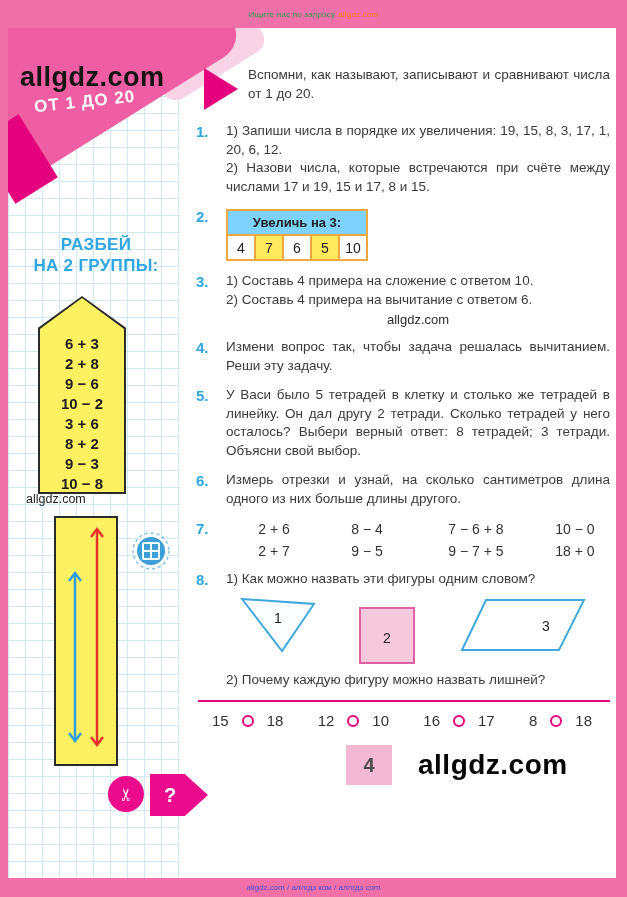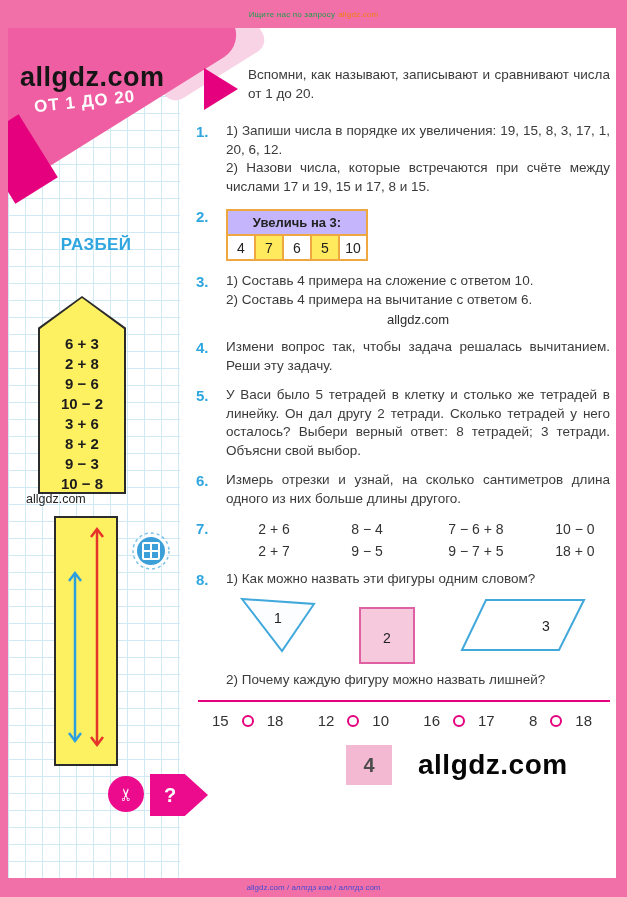--- a/index.html
+++ b/index.html
@@ -48,21 +48,21 @@
   .intro { display:flex; margin:4px 0 12px; }
   .flag { width:34px; height:42px; background:#e5007d; clip-path:polygon(0 0,100% 50%,0 100%); margin:2px 10px 0 18px; flex:none; }
   .intro p, .ex p { font-size:13.5px; line-height:18.5px; text-align:justify; }
 
   .ex { display:flex; margin-bottom:11px; padding-left:10px; }
   .ex .num { flex:none; width:30px; font-size:15px; font-weight:700; color:#2fa6df; padding-top:1px; }
   .ex .body { flex:1; min-width:0; }
 
   .tables { display:flex; gap:44px; padding-top:2px; }
   table.t { border-collapse:collapse; }
-  .t th { border:2px solid #efa83f; font-size:13px; font-weight:700; color:#222; padding:4px 4px; background:#c4b5fd; }
+  .t th { border:2px solid #efa83f; font-size:13px; font-weight:700; color:#222; padding:4px 4px; background:#7dd3fc; }
   .t td { border:2px solid #efa83f; width:28px; height:25px; text-align:center; font-size:14px; color:#222; background:#fff; }
   .t td.hl { background:#ffe95c; }
 
   .wm-inline { text-align:center; font-size:13px; color:#2c2c2c; margin-top:3px; }
 
   .ex7grid { display:grid; grid-template-columns:96px 90px 128px auto; row-gap:6px; font-size:14px; color:#333; padding-top:2px;text-align:center; }
 
   .shapes-row { display:flex; align-items:flex-start; padding:6px 0 2px 12px; }
   .shape-tri { margin-right:38px; }
   .shape-sq { margin:10px 40px 0 0; }
@@ -94,20 +94,21 @@
 
     <div class="sidebar">
       <div class="shape corner-light"></div>
       <div class="shape pink-main"></div>
       <div class="shape magenta-accent"></div>
       <div class="wm-top">allgdz.com</div>
       <div class="badge">ОТ 1 ДО 20</div>
 
       <div class="side-heading">
         <div>РАЗБЕЙ</div>
+        <div>НА 2 ГРУППЫ:</div>
       </div>
 
       <div class="pent-outer">
         <div class="pent-inner">
           <div class="expr">6 + 3</div>
           <div class="expr">2 + 8</div>
           <div class="expr">9 − 6</div>
           <div class="expr">10 − 2</div>
           <div class="expr">3 + 6</div>
           <div class="expr">8 + 2</div>

